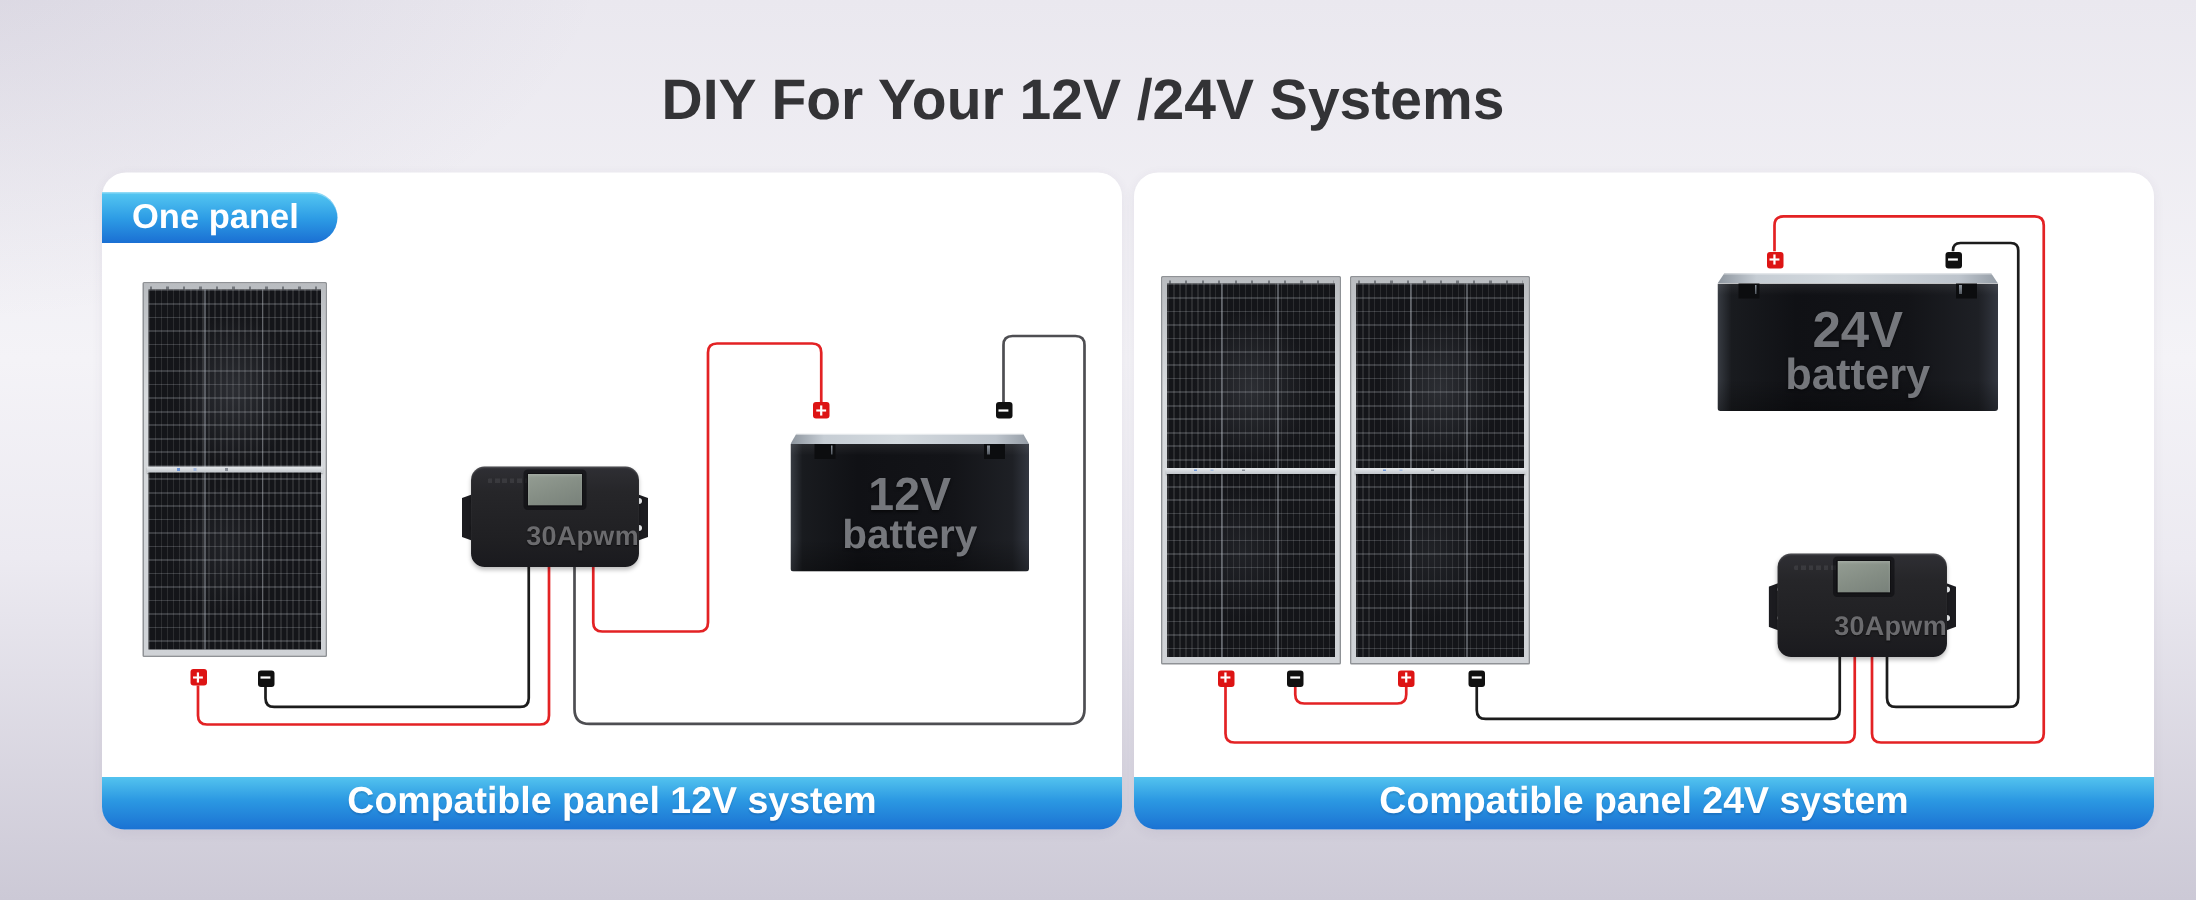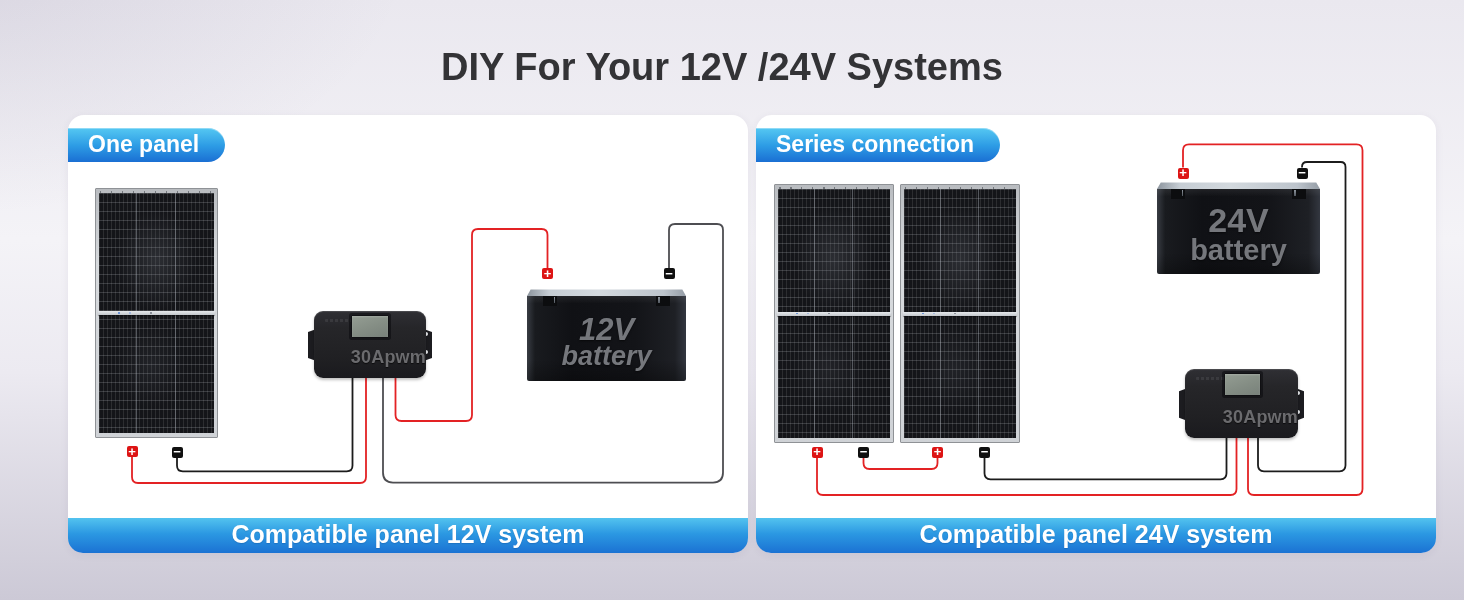--- a/index.html
+++ b/index.html
@@ -209,21 +209,21 @@
       <div class="ctrl-screen" style="left:37px; top:3.5px; width:38px; height:23px;"></div>
       <div class="ctrl-label" style="top:36px;">30Apwm</div>
     </div>
   </div>
 
   <div class="bat" style="left:459px; top:174px; width:159px; height:92px;">
     <div class="bat-lid"></div>
     <div class="bat-tab l" style="left:16px;"></div>
     <div class="bat-tab r" style="right:16px;"></div>
     <div class="bat-body"></div>
-    <div class="bat-text" style="top:26px;font-style:italic;">
+    <div class="bat-text" style="top:26px;">
       <span class="v" style="font-size:31px;">12V</span>
       <span class="b" style="font-size:27px;">battery</span>
     </div>
   </div>
 
   <div class="mk plus" style="left:474px; top:153px;">
       <span>+</span>
     </div>
   <div class="mk minus" style="left:595.5px; top:153px;">
       <span>−</span>
@@ -242,23 +242,20 @@
 
     <path d="M61,342 L61,374 Q61,380 67,380 L474.5,380 Q480.5,380 480.5,374 L480.5,323" stroke="#e32224" stroke-width="1.8"></path>
 
     <path d="M228.5,342 L228.5,358.3 Q228.5,364.3 234.5,364.3 L464.5,364.3 Q470.5,364.3 470.5,358.3 L470.5,323" stroke="#1c1c1c" stroke-width="1.8"></path>
 
     <path d="M492,323 L492,374 Q492,380 498,380 L600.5,380 Q606.5,380 606.5,374 L606.5,35.3 Q606.5,29.3 600.5,29.3 L433,29.3 Q427,29.3 427,35.3 L427,52.5" stroke="#e32224" stroke-width="1.8"></path>
 
     <path d="M502,323 L502,350.3 Q502,356.3 508,356.3 L583.5,356.3 Q589.5,356.3 589.5,350.3 L589.5,52 Q589.5,47 584.5,47 L551,47 Q546,47 546,52 L546,52.5" stroke="#1c1c1c" stroke-width="1.8"></path>
   </svg>
 
-  <div class="pill">
-    <span>Series connection</span>
-  </div>
 
   <div class="sp" style="left:18px; top:69px; width:120px; height:259px;">
     <div class="sp-top"></div>
     <div class="sp-cells">
       <div class="sp-mid"></div>
     </div>
   </div>
 
   <div class="sp" style="left:144px; top:69px; width:120px; height:259px;">
     <div class="sp-top"></div>
@@ -289,21 +286,21 @@
       <div class="ctrl-hole" style="top:5px;"></div>
       <div class="ctrl-hole" style="top:24px;"></div>
     </div>
     <div class="ctrl-body">
       <div class="ctrl-brand"></div>
       <div class="ctrl-screen" style="left:39px; top:3.5px; width:37px; height:23px;"></div>
       <div class="ctrl-label" style="top:38px;">30Apwm</div>
     </div>
   </div>
 
-  <div class="bat" style="left:401px; top:67px; width:163px; height:92px;">
+  <div class="bat" style="left:389px; top:67px; width:187px; height:92px;">
     <div class="bat-lid"></div>
     <div class="bat-tab l" style="left:14px;"></div>
     <div class="bat-tab r" style="right:14px;"></div>
     <div class="bat-body"></div>
     <div class="bat-text" style="top:23px;">
       <span class="v" style="font-size:34px;">24V</span>
       <span class="b" style="font-size:29px;">battery</span>
     </div>
   </div>
 

